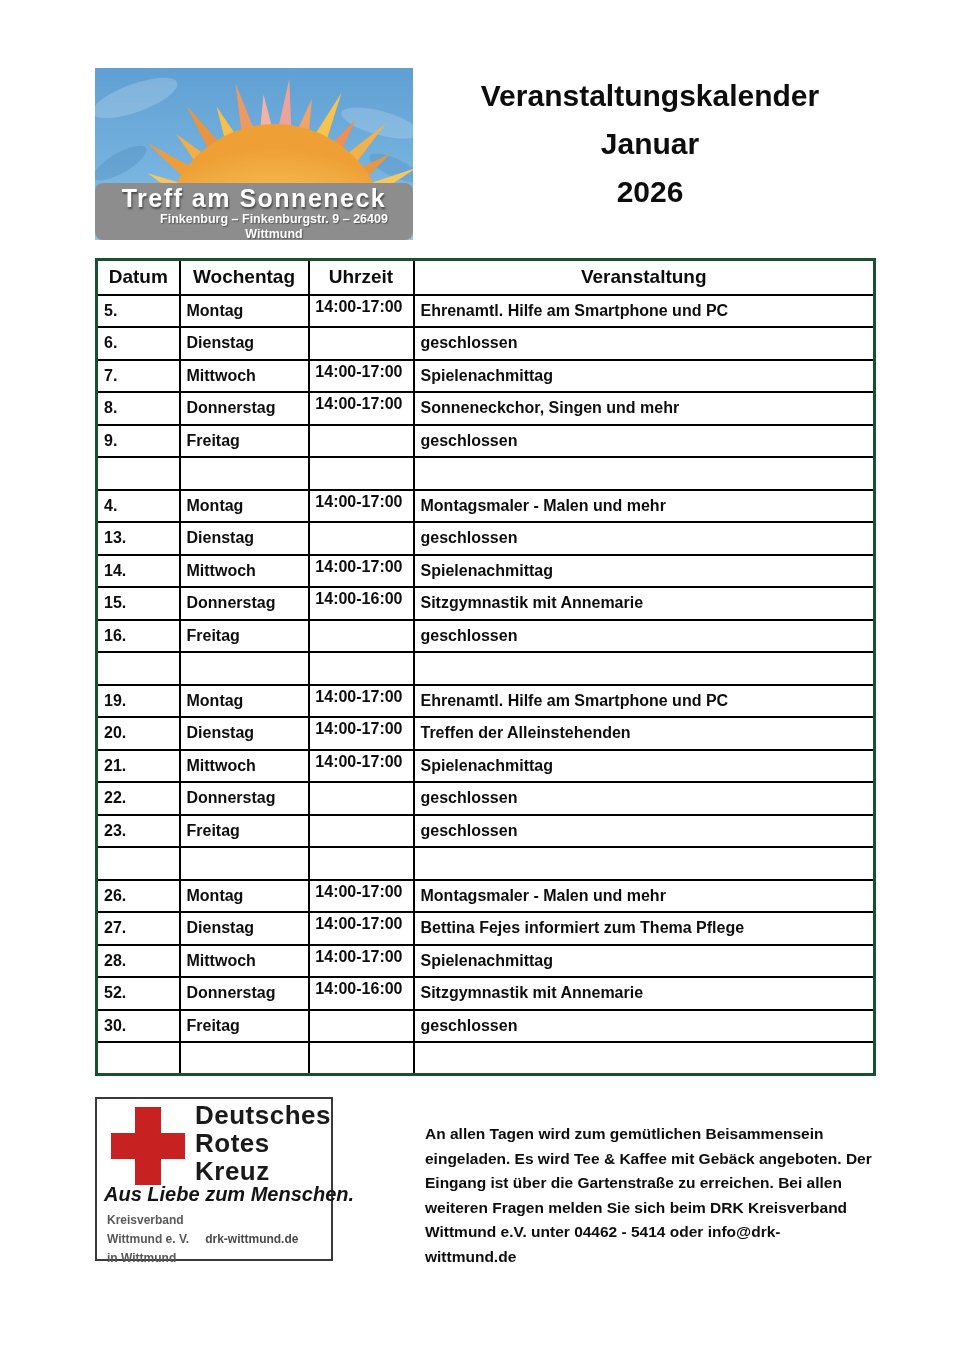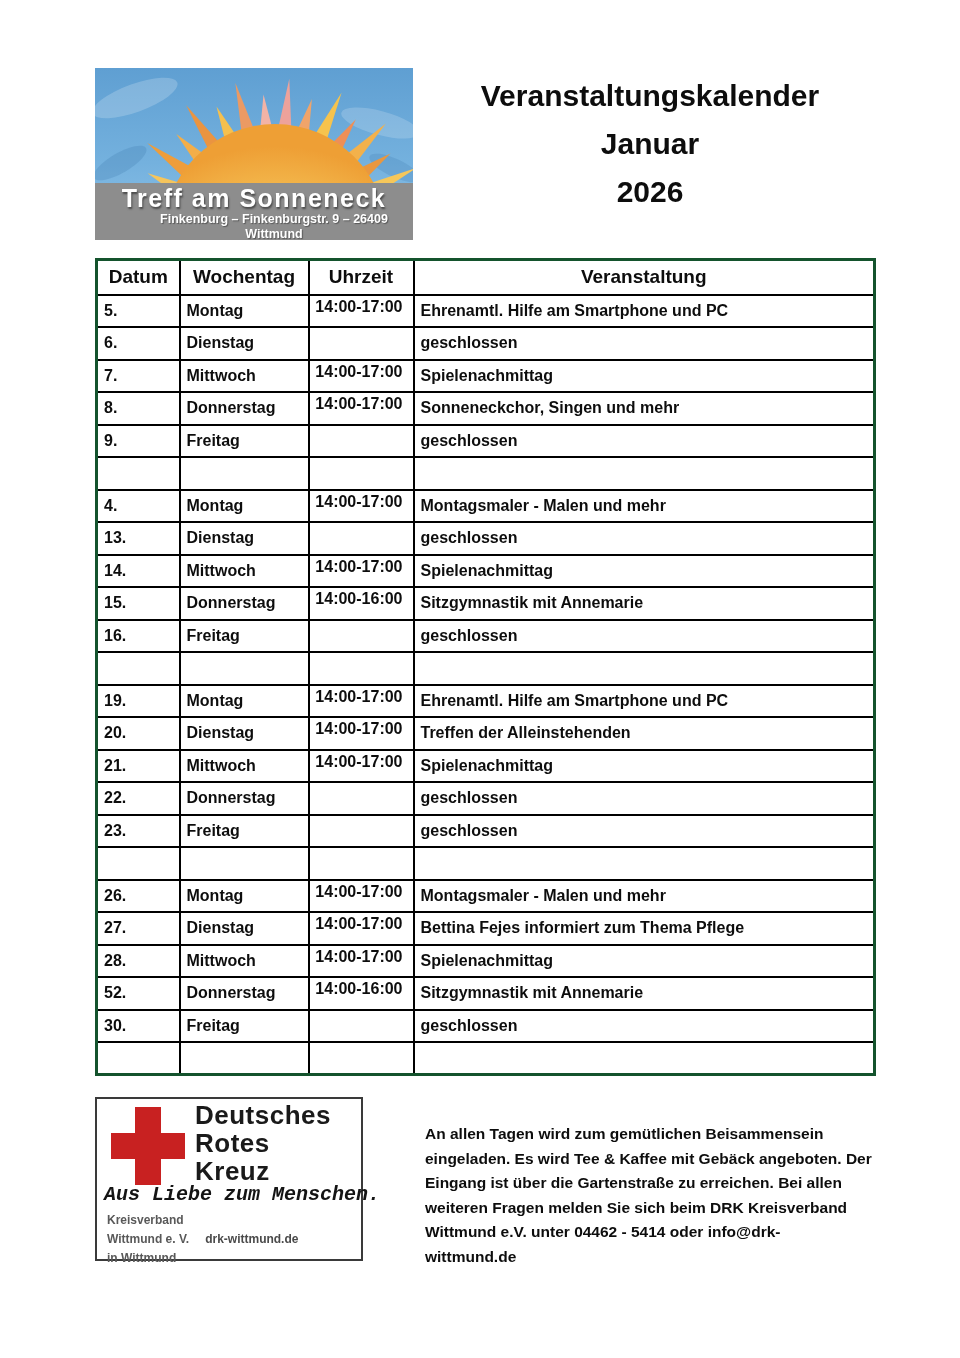--- a/index.html
+++ b/index.html
@@ -7,21 +7,21 @@
     width:960px; height:1358px; position:relative;
     font-family:"Liberation Sans", sans-serif; color:#111;
   }
   .page { position:absolute; inset:0; background:#fff; }
 
   
   .sun-banner { position:absolute; left:95px; top:68px; width:318px; height:172px; overflow:hidden; }
   .sun-banner svg { position:absolute; left:0; top:0; }
   .band {
     position:absolute; left:0; top:115px; width:318px; height:57px;
-    background:#8d8d8d; text-align:center; color:#fff;
+    background:#8d8d8d; text-align:center; color:#fff;border-radius:8px;
   }
   .band-title {
     font-size:25px; font-weight:700; letter-spacing:1.5px; line-height:28px; margin-top:1px;
     text-shadow:1px 2px 2px rgba(50,50,50,.75);
   }
   .band-address { font-size:12.5px; font-weight:700; line-height:15px; text-shadow:1px 1px 1px rgba(50,50,50,.6);padding-left:40px; }
   .band-note { font-size:12px; font-weight:700; line-height:12px; }
 
   
   .title-block {
@@ -39,34 +39,34 @@
     border:2px solid #000; overflow:hidden; white-space:nowrap; vertical-align:middle;
   }
   .events thead tr { height:35px; }
   .events tbody tr { height:32.5px; }
   .events th { font-size:19px; text-align:center; padding:0; }
   .events td { font-size:16px; padding:0 0 0 6px; }
   .events td:nth-child(3) { text-align:right; padding:0 10px 8px 0; }
 
   
   .drk-box {
-    position:absolute; left:95px; top:1097px; width:268px; height:164px;
+    position:absolute; left:95px; top:1097px; width:238px; height:164px;
     border:2px solid #3a3a3a; background:#fff; box-sizing:border-box;
   }
   .cross { position:absolute; left:14px; top:8px; width:74px; height:78px; }
   .cross span { position:absolute; background:var(--cross-red, #c82121); }
   .cross .v { left:24px; top:0; width:26px; height:78px; }
   .cross .h { left:0; top:26px; width:74px; height:26px; }
   .drk-name {
     position:absolute; left:98px; top:2px;
     font-size:26px; font-weight:700; line-height:28px; letter-spacing:.5px; color:#1a1a1a;
   }
   .slogan {
     position:absolute; left:7px; top:84px; width:244px; white-space:nowrap;
-    font-family:Liberation Mono, monospace; font-style:italic; font-weight:700;
+    font-family:Liberation Sans, sans-serif; font-style:italic; font-weight:700;
     font-size:20px; color:#141414;
   }
   .drk-sub {
     position:absolute; left:10px; top:112px;
     font-size:12px; font-weight:700; line-height:19px; color:#595959;
   }
   .drk-sub .row2 { display:flex; gap:16px; }
   .drk-sub .site { color:#4a4a4a; }
 
   

